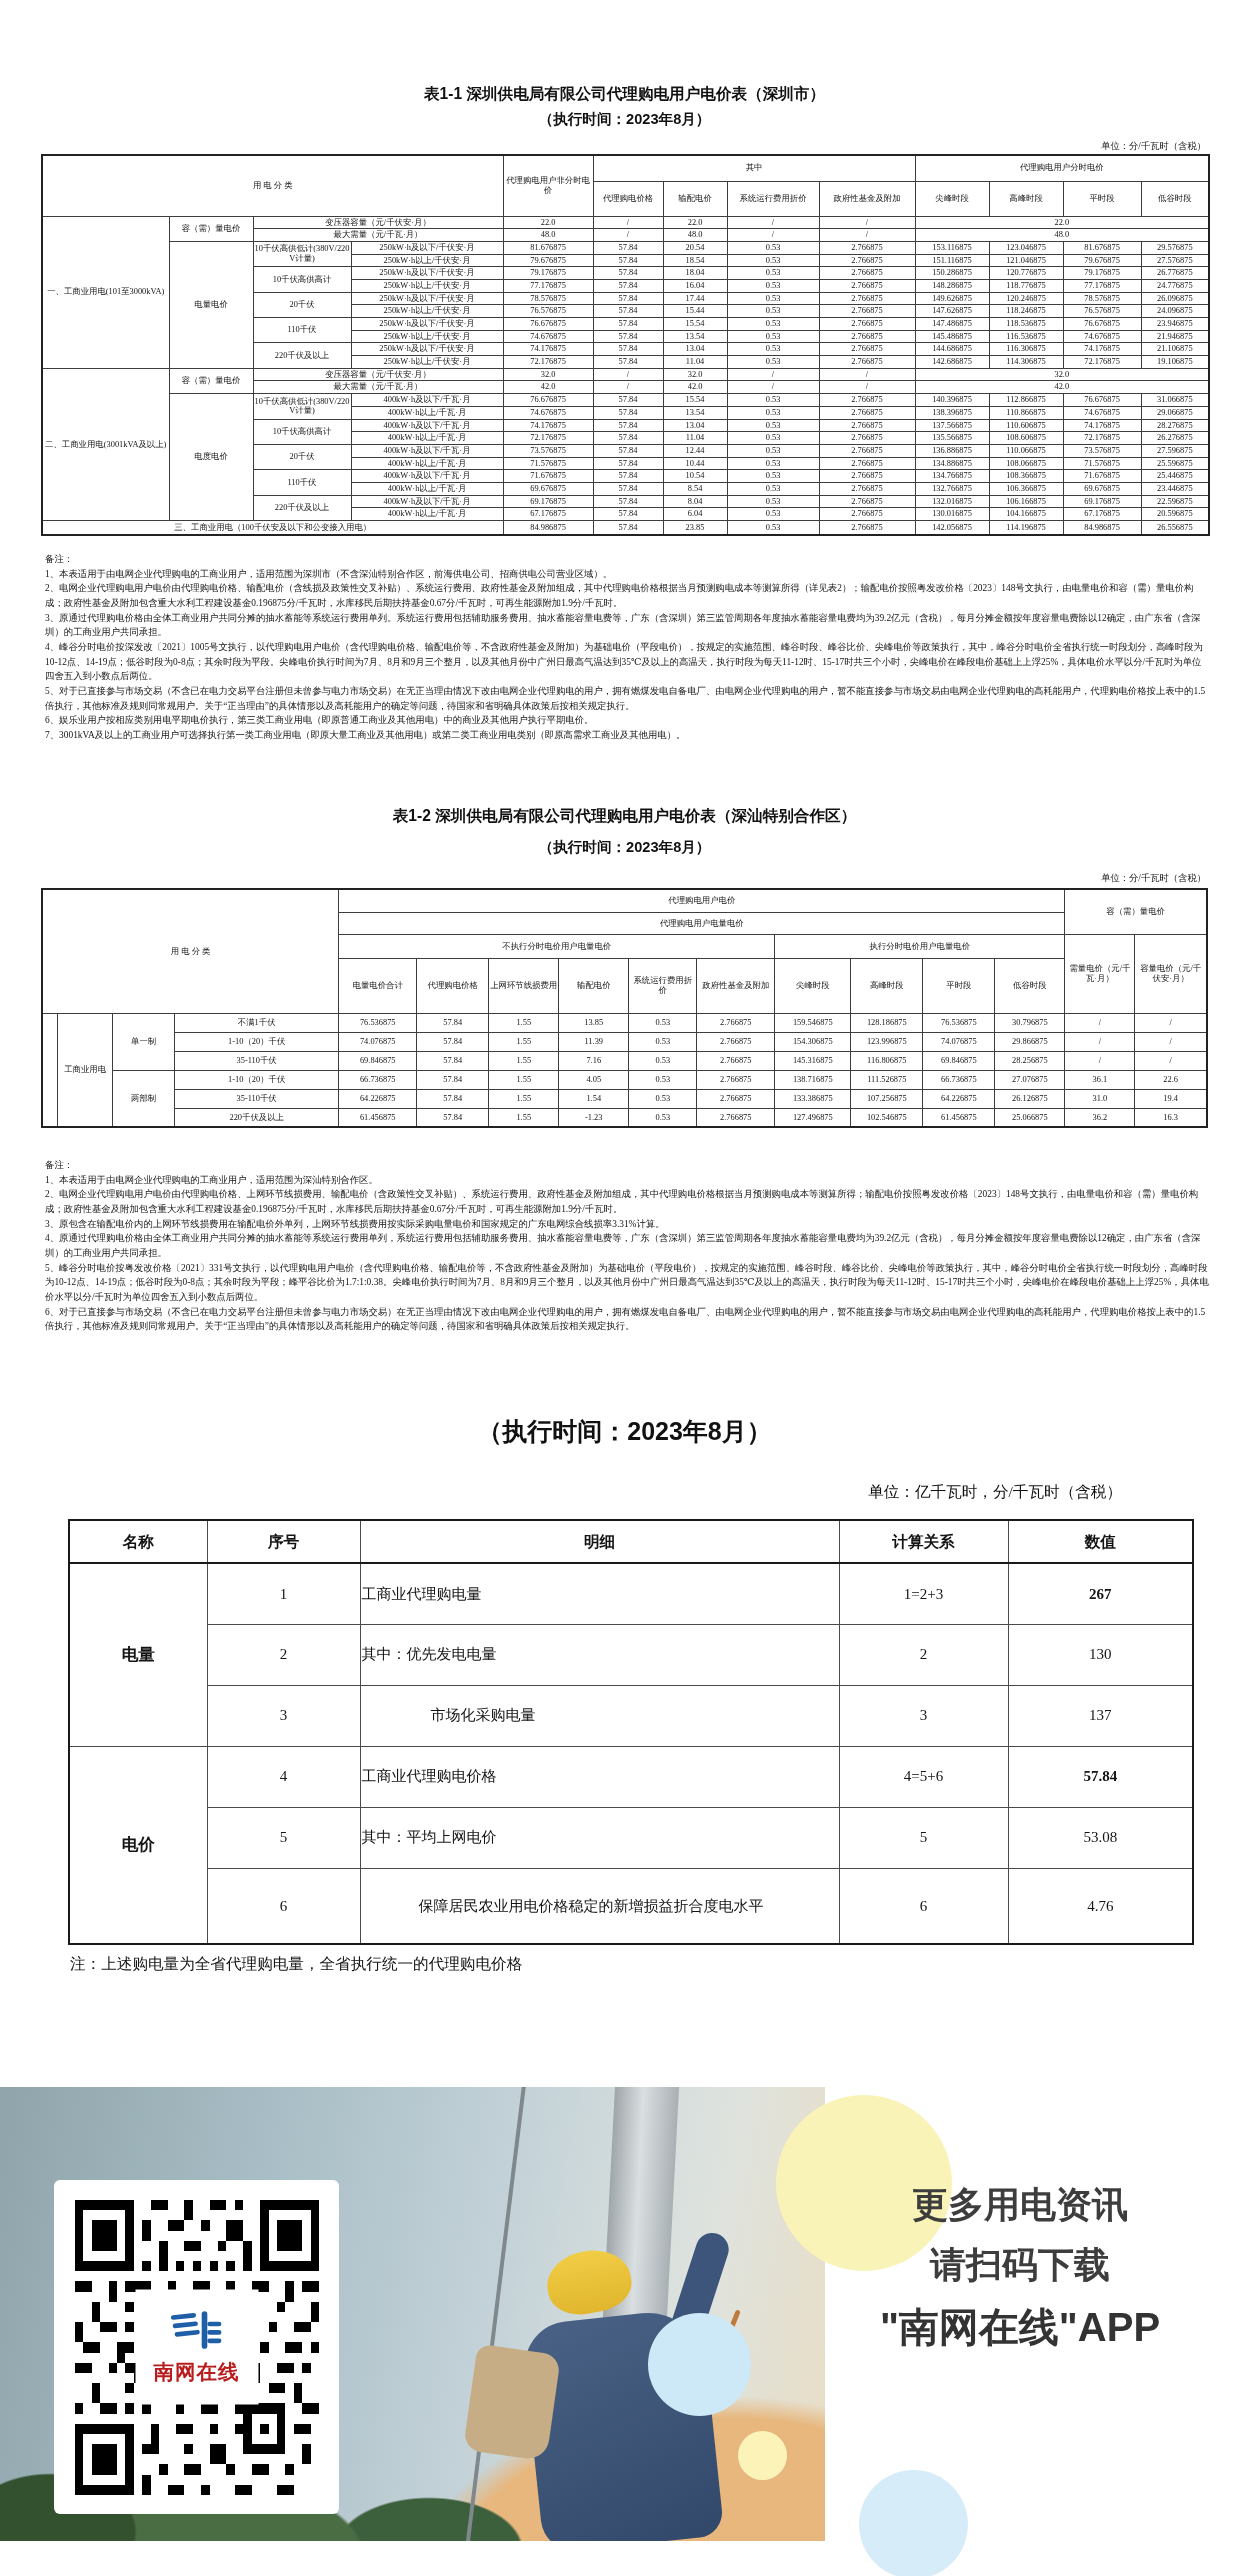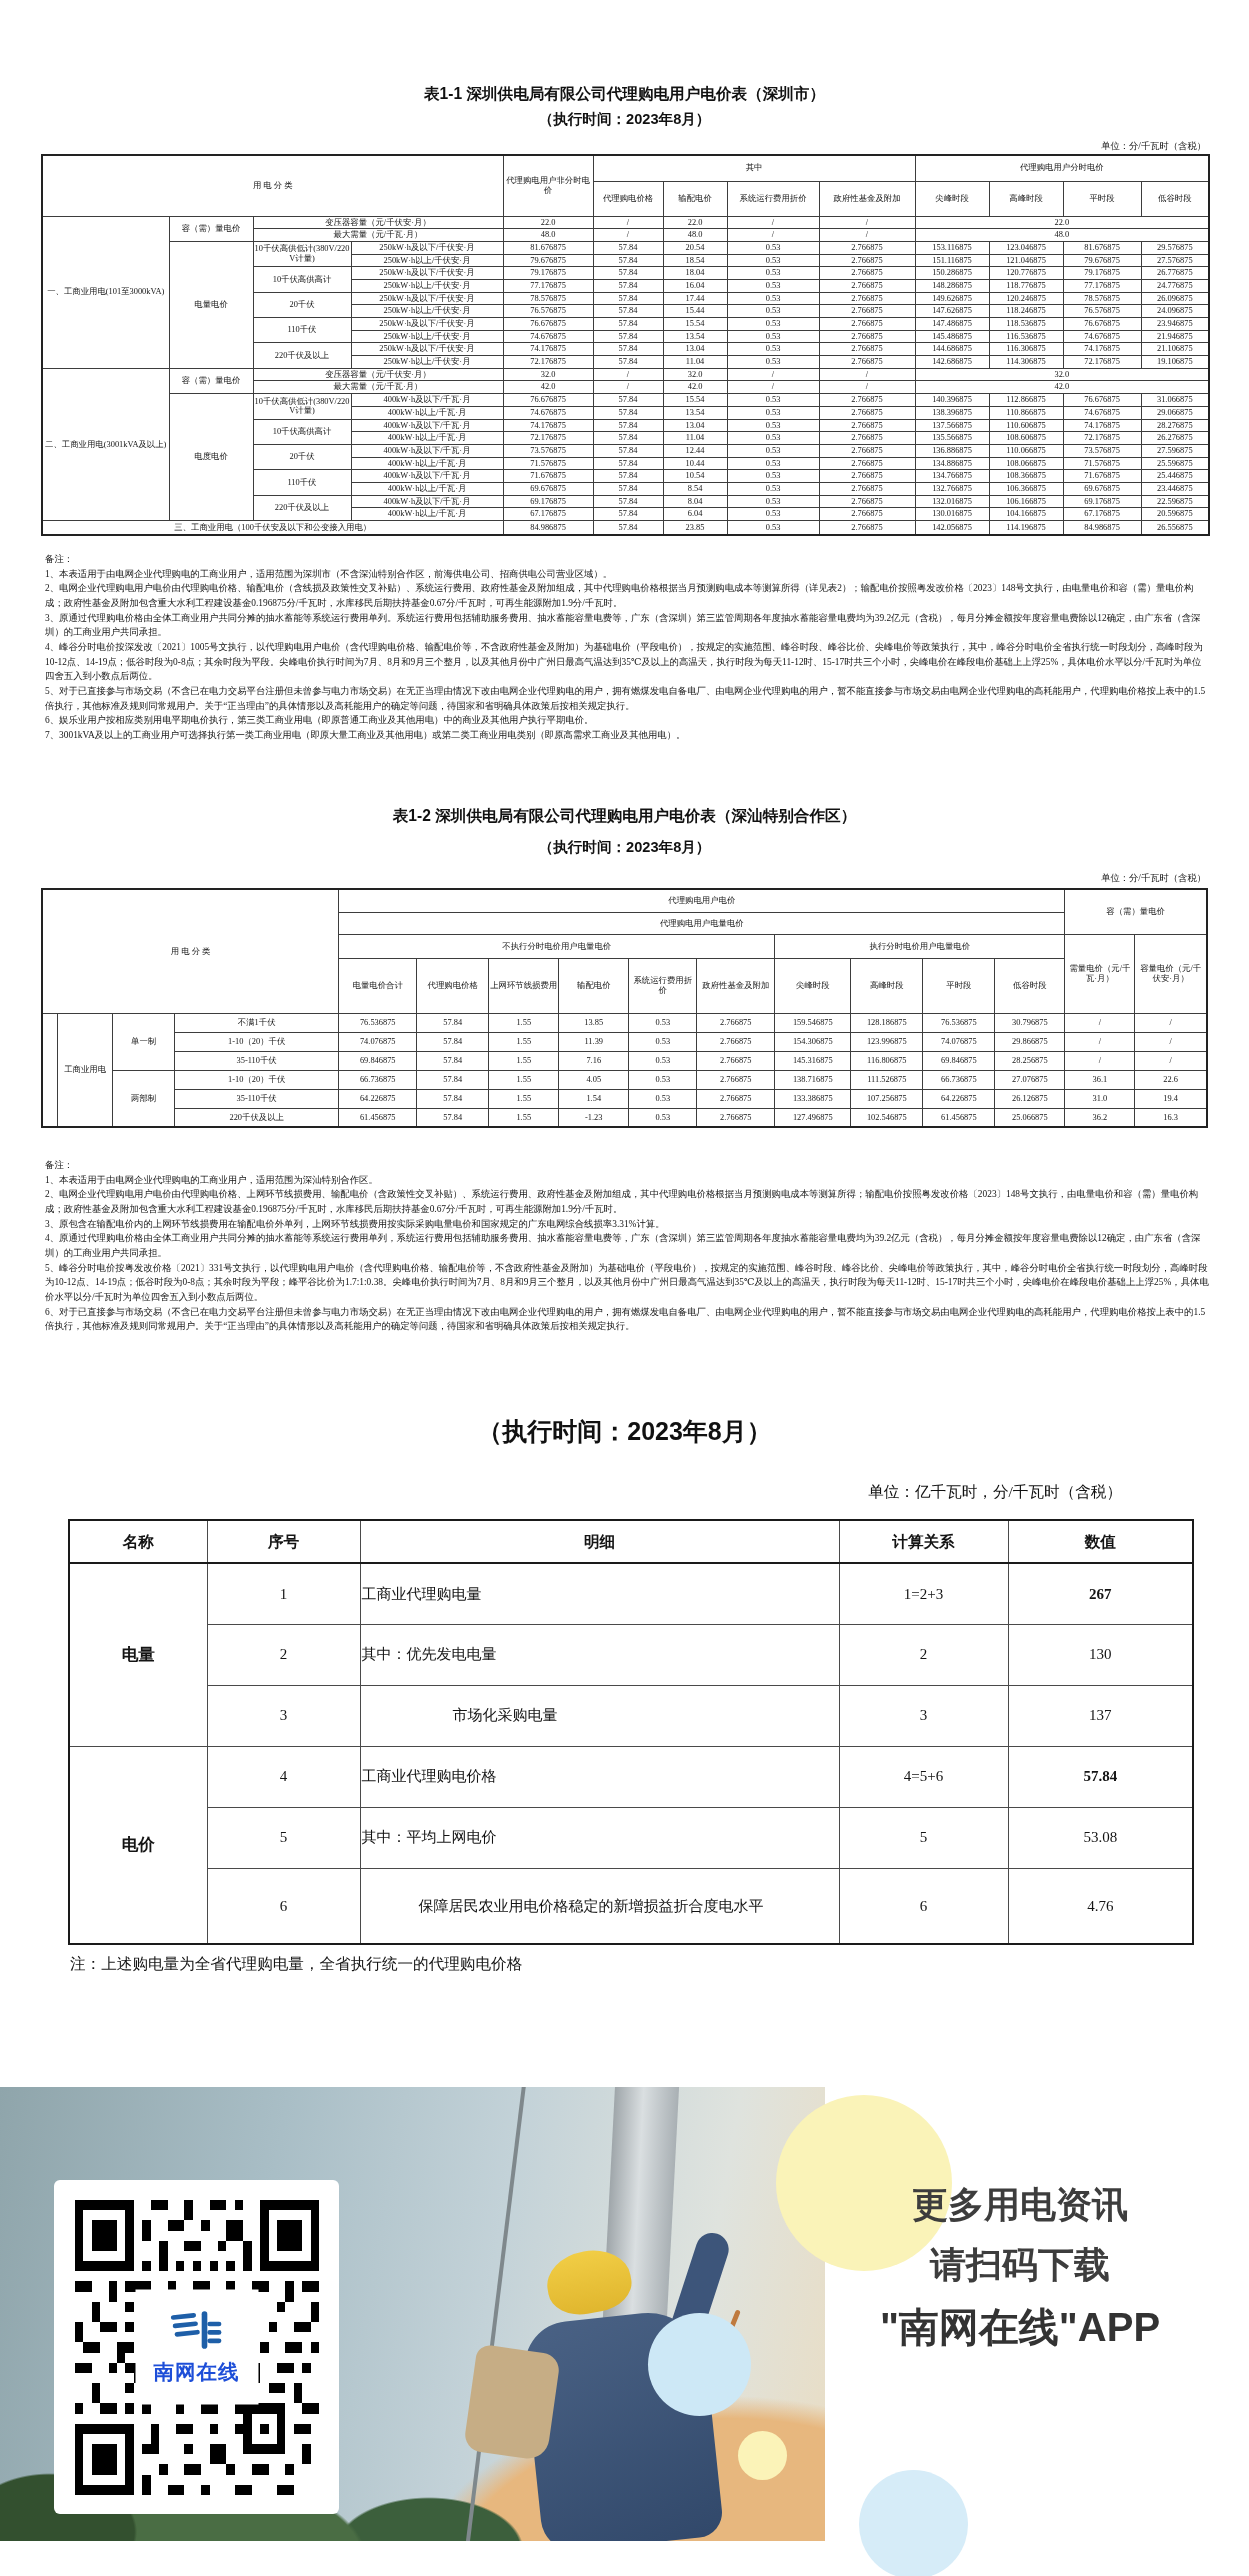--- a/index.html
+++ b/index.html
@@ -37,21 +37,21 @@
 #t2-sub{top:1415px;font-size:25px}
 #t2-unit{top:1482px;right:127px;font-size:15.6px}
 #t2{left:68px;top:1519px;width:1124px;border:2.4px solid #1a1a1a}
 #t2 td{border:1px solid #4a4a4a;font-size:15px;line-height:1.35;word-break:break-all;padding:0 3.9px}
 #t2 thead td{font-weight:bold;height:43px;font-size:15.6px;border-bottom:2px solid #1a1a1a}
 #t2 tbody tr{height:61px}
 #t2 tr.last{height:76px}
 #t2 td.name{font-weight:bold;font-size:16.6px}
 #t2 td.b{font-weight:bold}
 #t2 td.ml{text-align:left;padding-left:1px}
-#t2 td.ind{padding-left:92px}
+#t2 td.ind{padding-left:70px}
 #t2 td.hang{text-indent:57px}
 #t2-note{position:absolute;left:70px;top:1954px;font-size:15.6px;color:#141414}
 
 .banner{position:absolute;left:0;top:2087px;width:1249px;height:489px;background:#fff;overflow:hidden}
 .photo{position:absolute;left:0;top:0;width:825px;height:454px;overflow:hidden;z-index:1;background:
  radial-gradient(146px 98px at 6% 98%,#33502f 0 58%,rgba(0,0,0,0) 60%),
  radial-gradient(225px 127px at 28% 104%,#4a6d44 0 58%,rgba(0,0,0,0) 60%),
  radial-gradient(166px 93px at 52% 102%,#3c5f3c 0 55%,rgba(0,0,0,0) 57%),
  radial-gradient(508px 322px at 88% 112%,#e7b77e 0 55%,rgba(0,0,0,0) 62%),
  linear-gradient(100deg,#8fa5ab 0%,#a9bec6 32%,#c3d2d8 58%,#dfe3de 82%,#e9ddc4 100%)}
@@ -64,21 +64,21 @@
 .rope{position:absolute;left:683px;top:213px;width:4.9px;height:283px;background:#bf7a3e;border-radius:2.9px;transform:rotate(22deg)}
 .panel{position:absolute;left:825px;top:0;width:425px;height:454px;background:#fff;z-index:1}
 .circle{position:absolute;border-radius:50%;z-index:2}
 .c1{left:776px;top:7.8px;width:176px;height:176px;background:#faf3b8}
 .c2{left:648px;top:226px;width:103px;height:103px;background:#cde8f6}
 .c3{left:738px;top:344px;width:49px;height:49px;background:#fbf3b8}
 .c4{left:859px;top:383px;width:109px;height:109px;background:#d6ecf8}
 .qrbox{position:absolute;left:54px;top:93px;width:285px;height:334px;background:#fff;border-radius:5.9px;z-index:3;padding:19.5px 20.5px}
 .qr{width:244px;height:295px;display:block}
 .qr-logo{position:absolute;left:50%;top:50%;transform:translate(-50%,-50%);width:123px;height:115px;background:#fff;display:flex;flex-direction:column;align-items:center;justify-content:center;gap:3.9px}
-.qr-label{font-family:Liberation Mono, monospace;font-size:20.5px;font-weight:bold;letter-spacing:1px;color:#1d4ed8;white-space:nowrap}
+.qr-label{font-family:Liberation Mono, monospace;font-size:20.5px;font-weight:bold;letter-spacing:1px;color:#b91c1c;white-space:nowrap}
 .slogan{position:absolute;left:825px;width:390px;text-align:center;z-index:4;color:#3d3d3d;font-family:"Liberation Sans","DejaVu Sans",sans-serif}
 .s1{top:94px;font-size:36px;font-weight:600}
 .s2{top:154px;font-size:36px;font-weight:600}
 .s3{top:213px;font-size:40px;font-weight:800;color:#333}
 </style>
 </head>
 <body>
 
 <div class="page">
 

